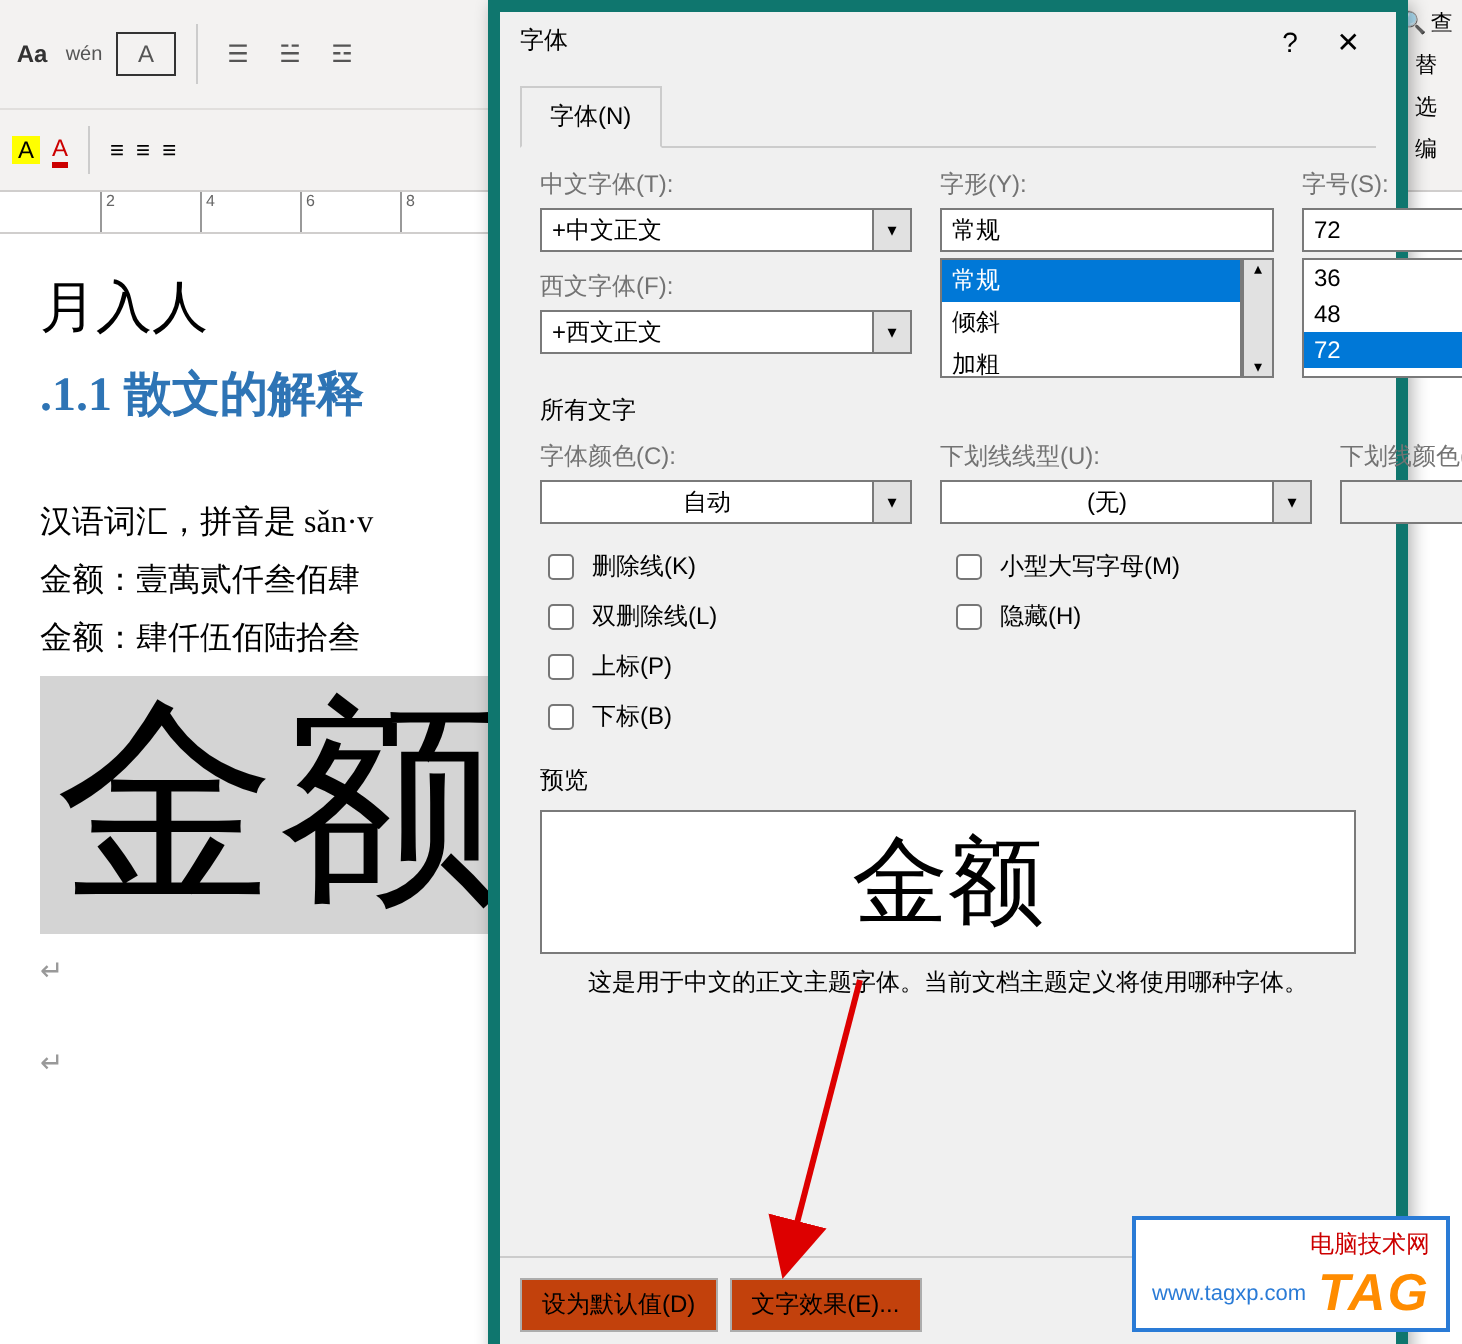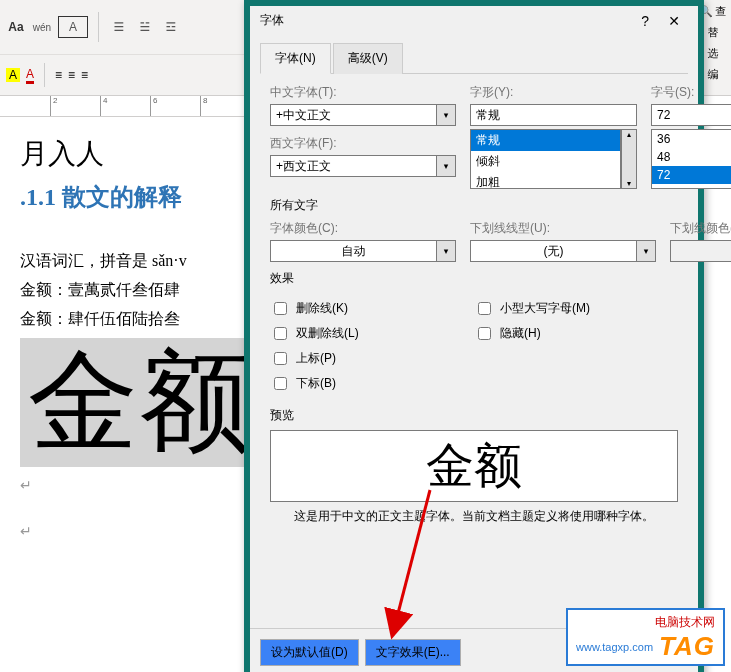--- a/index.html
+++ b/index.html
@@ -34,21 +34,21 @@
 .listbox .item.selected{background:#0078d7;color:#fff}
 .section-label{font-size:12px;margin:8px 0 6px 0}
 .checkbox-row{display:flex;margin:4px 0}
 .checkbox-col{flex:1}
 .checkbox-item{display:flex;align-items:center;gap:6px;margin:6px 0;font-size:12px}
 .checkbox-item input{width:13px;height:13px}
 .preview-box{border:1px solid #7a7a7a;background:#fff;height:70px;display:flex;align-items:center;justify-content:center;margin:4px 0}
 .preview-text{font-family:SimSun,serif;font-size:48px}
 .hint{font-size:12px;text-align:center;margin:6px 0;color:#000}
 .dialog-footer{position:absolute;bottom:0;left:0;right:0;padding:10px;border-top:1px solid #ccc;display:flex;gap:6px}
-.btn{padding:4px 10px;border:1px solid #adadad;background:#3b82f6;font-size:12px;font-family:inherit;cursor:pointer}
+.btn{padding:4px 10px;border:1px solid #adadad;background:#c2410c;font-size:12px;font-family:inherit;cursor:pointer}
 .right-toolbar{position:absolute;right:0;top:0;width:36px;height:80px;background:#f3f2f1;border-left:1px solid #e1dfdd;display:flex;flex-direction:column;align-items:center;padding:4px 0;gap:6px;font-size:11px}
 .right-toolbar .item{display:flex;align-items:center;gap:2px}
 .arrow{position:absolute;pointer-events:none}
 .watermark{position:absolute;right:6px;bottom:6px;border:2px solid #2a7bd6;padding:4px 8px 2px 8px;text-align:right;background:#fff}
 .watermark .wm-top{color:#c00;font-size:12px}
 .watermark .wm-tag{color:#ff8c00;font-size:26px;font-weight:bold;font-style:italic;letter-spacing:1px}
 .watermark .wm-url{color:#2a7bd6;font-size:11px}
 .scrollbar{width:14px;border:1px solid #7a7a7a;background:#e1e1e1;display:flex;flex-direction:column;justify-content:space-between;align-items:center;font-size:8px}
 .disabled{color:#999}
 </style>
@@ -113,21 +113,20 @@
   <div class="dialog-title">
     <span>字体</span>
     <div>
       <span class="help">?</span>
       <span class="close">✕</span>
     </div>
   </div>
 
   <div class="tabs">
     <div class="tab active">字体(N)</div>
-    <div class="tab inactive">高级(V)</div>
   </div>
 
   <div class="dialog-body">
     <div class="row">
       <div class="field" style="flex:2.2">
         <label>中文字体(T):</label>
         <div class="combo">
           <input type="text" value="+中文正文" style="">
           <div class="drop">▾</div>
         </div>
@@ -185,21 +184,20 @@
       <div class="field" style="flex:1">
         <label class="disabled">下划线颜色(I):</label>
         <div class="combo disabled">
           <input type="text" disabled="" style="text-align: center; background: rgb(240, 240, 240); color: rgb(153, 153, 153);" value="自动">
 
         </div>
       </div>
 
     </div>
 
-    <div class="section-label">效果</div>
     <div class="checkbox-row">
       <div class="checkbox-col">
         <div class="checkbox-item">
             <input type="checkbox" style="">
             <span>删除线(K)</span>
           </div>
         <div class="checkbox-item">
             <input type="checkbox" style="">
             <span>双删除线(L)</span>
           </div>

